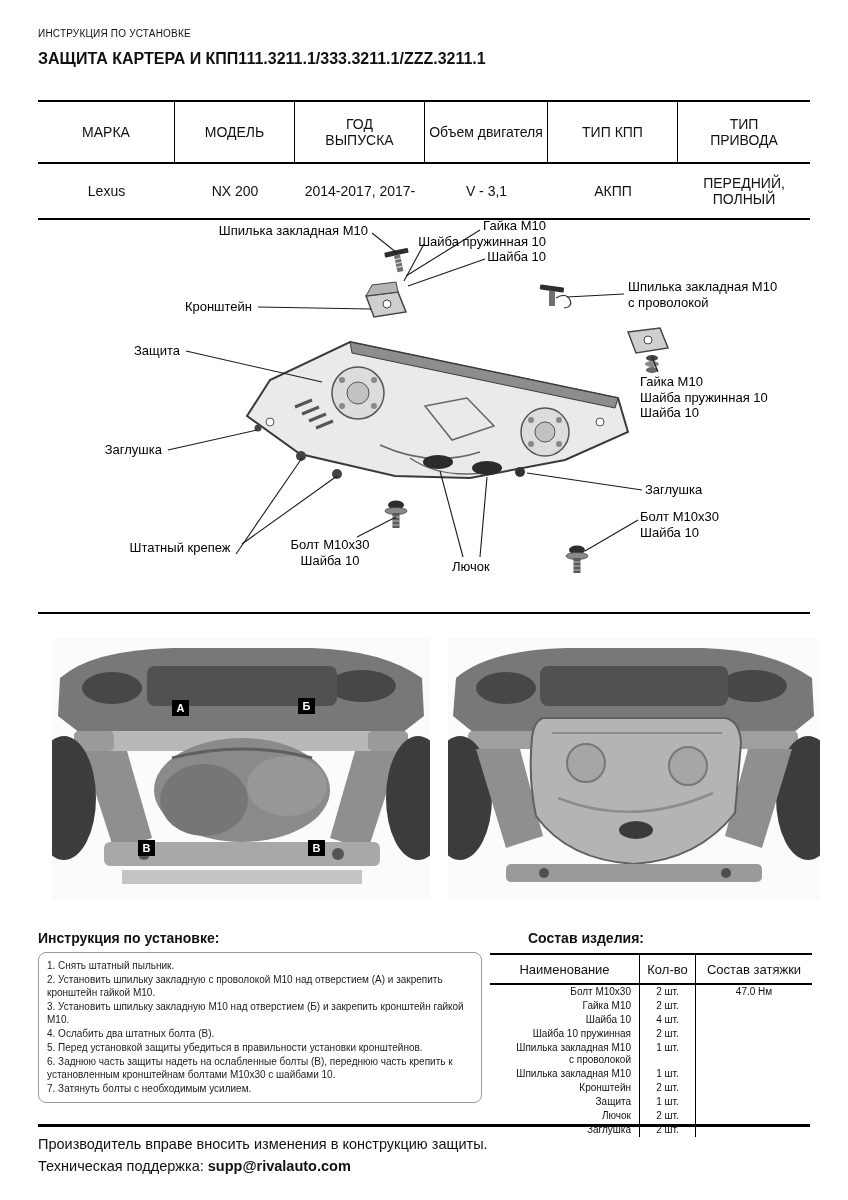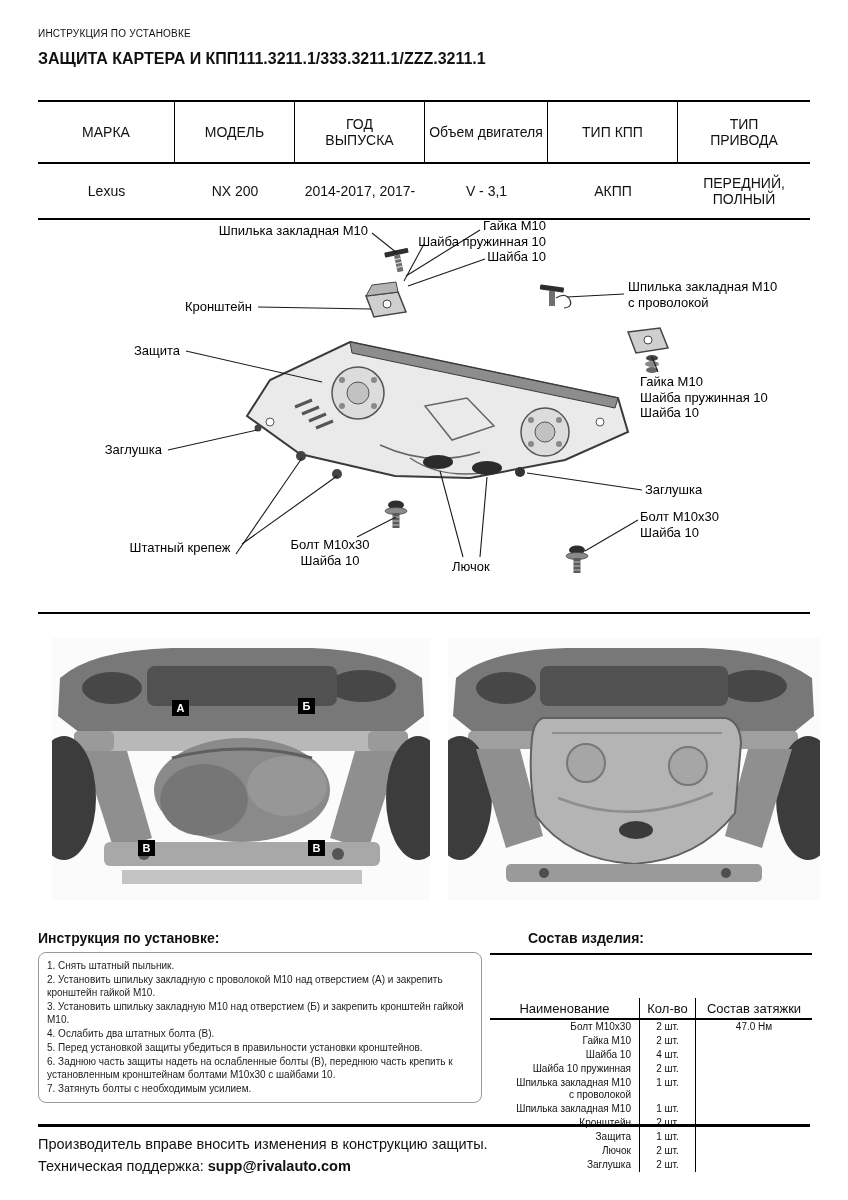--- a/index.html
+++ b/index.html
@@ -55,21 +55,21 @@
   .install-title { position:absolute; left:38px; top:930px; font-size:14px; font-weight:700; }
   .steps { position:absolute; left:38px; top:952px; width:444px; box-sizing:border-box;
            border:1px solid #9a9a9a; border-radius:8px; padding:6px 8px; font-size:10px; line-height:13px; color:#1c1c1c; }
   .step { margin-bottom:1px; }
 
   
   .parts-title { position:absolute; left:528px; top:930px; font-size:14px; font-weight:700; }
   .parts-table { position:absolute; left:490px; top:953px; width:322px; border-top:2px solid #000; }
   .p-head, .p-row { display:grid; grid-template-columns:150px 56px 116px; }
   .p-head { border-bottom:2px solid #000; font-size:13px; }
-  .p-hcell { box-sizing:border-box; height:20px; display:flex; align-items:center; justify-content:center;margin-top:43px; }
+  .p-hcell { box-sizing:border-box; height:28px; display:flex; align-items:center; justify-content:center; }
   .p-hcell.bdr { border-right:1px solid #000; }
   .p-row { font-size:10px; line-height:12px; }
   .p-cell { box-sizing:border-box; padding:1px 0; }
   .p-name { text-align:right; padding-right:8px; border-right:1px solid #000; }
   .p-qty { text-align:center; border-right:1px solid #000; }
   .p-torque { text-align:center; }
 
   
   .footer-rule { position:absolute; left:38px; top:1124px; width:772px; height:3px; background:#000; }
   .footer-1 { position:absolute; left:38px; top:1136px; font-size:14.5px; }

